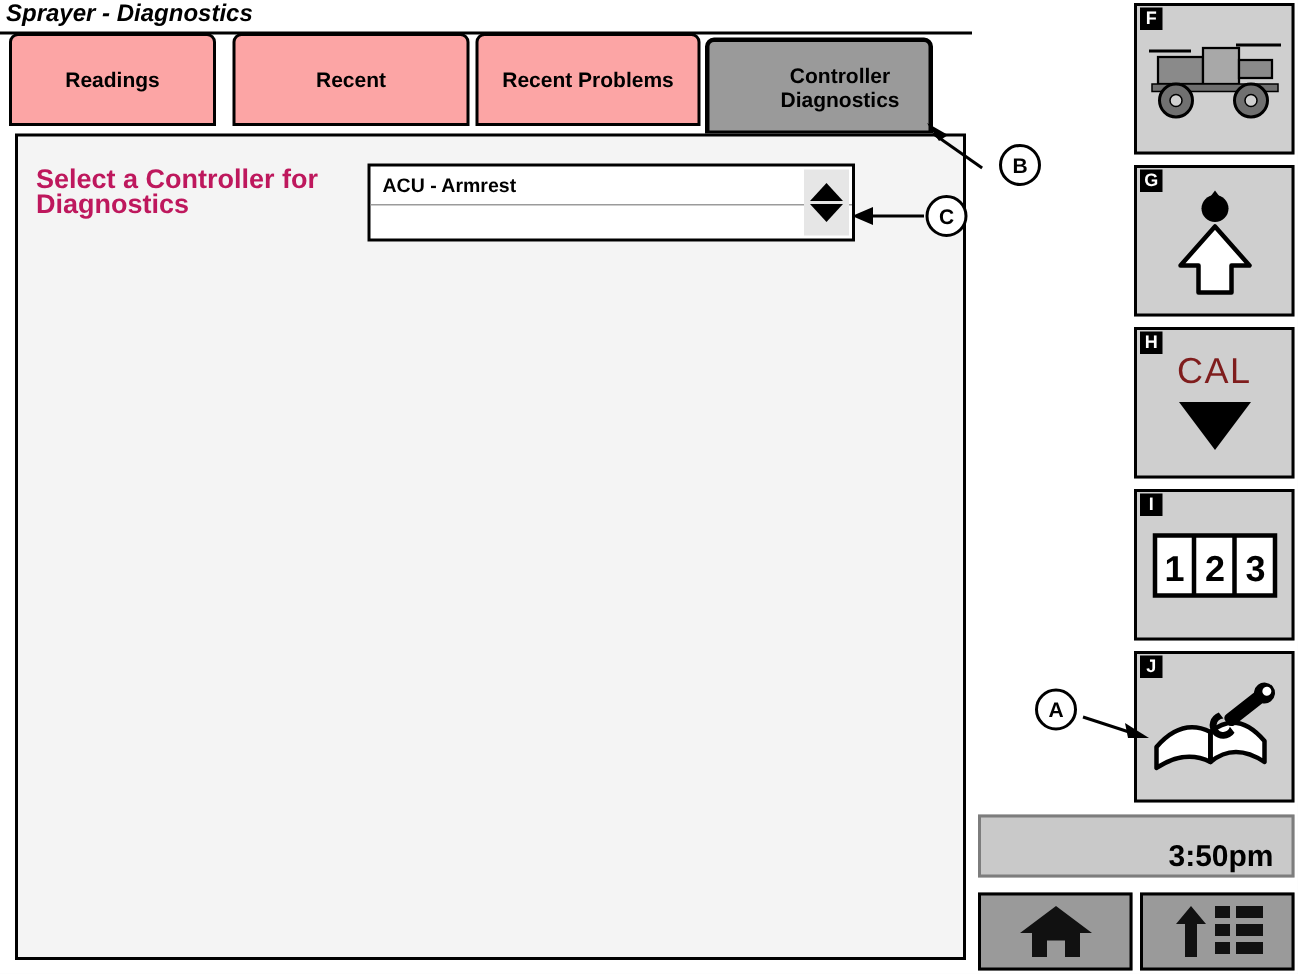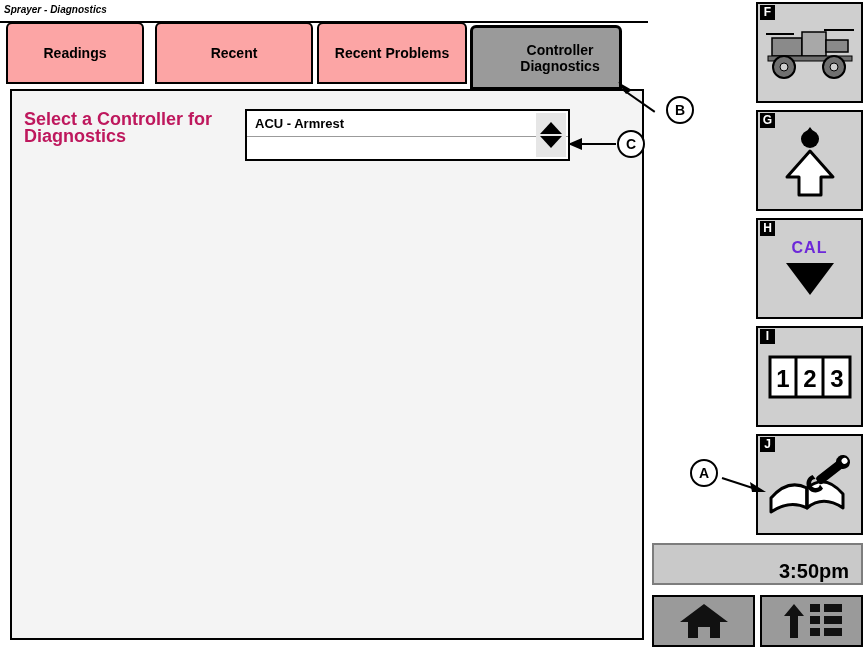--- a/index.html
+++ b/index.html
@@ -20,21 +20,21 @@
     width: 865px; height: 649px;
   }
 
   
   .title-bar {
     position: absolute;
     left: 4px; top: 0px;
     width: 640px; height: 22px;
     font-style: italic;
     font-weight: bold;
-    font-size: 10px;
+    font-size: 16px;
     color: #000;
     line-height: 20px;
   }
   .title-underline {
     position: absolute;
     left: 0px; top: 21px;
     width: 648px; height: 2px;
     background: #000;
   }
 
@@ -275,21 +275,21 @@
         <polygon points="35,6 44,18 38,18 38,24 32,24 32,18 26,18" fill="#000"></polygon>
         <circle cx="35" cy="18" r="9" fill="#000"></circle>
         <polygon points="35,30 58,56 46,56 46,74 24,74 24,56 12,56" fill="#ffffff" stroke="#000" stroke-width="3" stroke-linejoin="round"></polygon>
       </svg>
     </span>
   </div>
 
   <div class="softkey" style="top:218px;">
     <span class="key-letter">H</span>
     <span class="key-icon" style="flex-direction:column;">
-      <span style="font-size:16px;font-weight:bold;color:#6d28d9;letter-spacing:1px;">CAL</span>
+      <span style="font-size:24px;font-weight:normal;color:#7f1d1d;letter-spacing:1px;">CAL</span>
       <svg width="60" height="40" viewBox="0 0 60 40" style="margin-top:2px;">
         <polygon points="6,4 54,4 30,36" fill="#000"></polygon>
       </svg>
     </span>
   </div>
 
   <div class="softkey" style="top:326px;">
     <span class="key-letter">I</span>
     <span class="key-icon">
       <svg width="86" height="46" viewBox="0 0 86 46">

